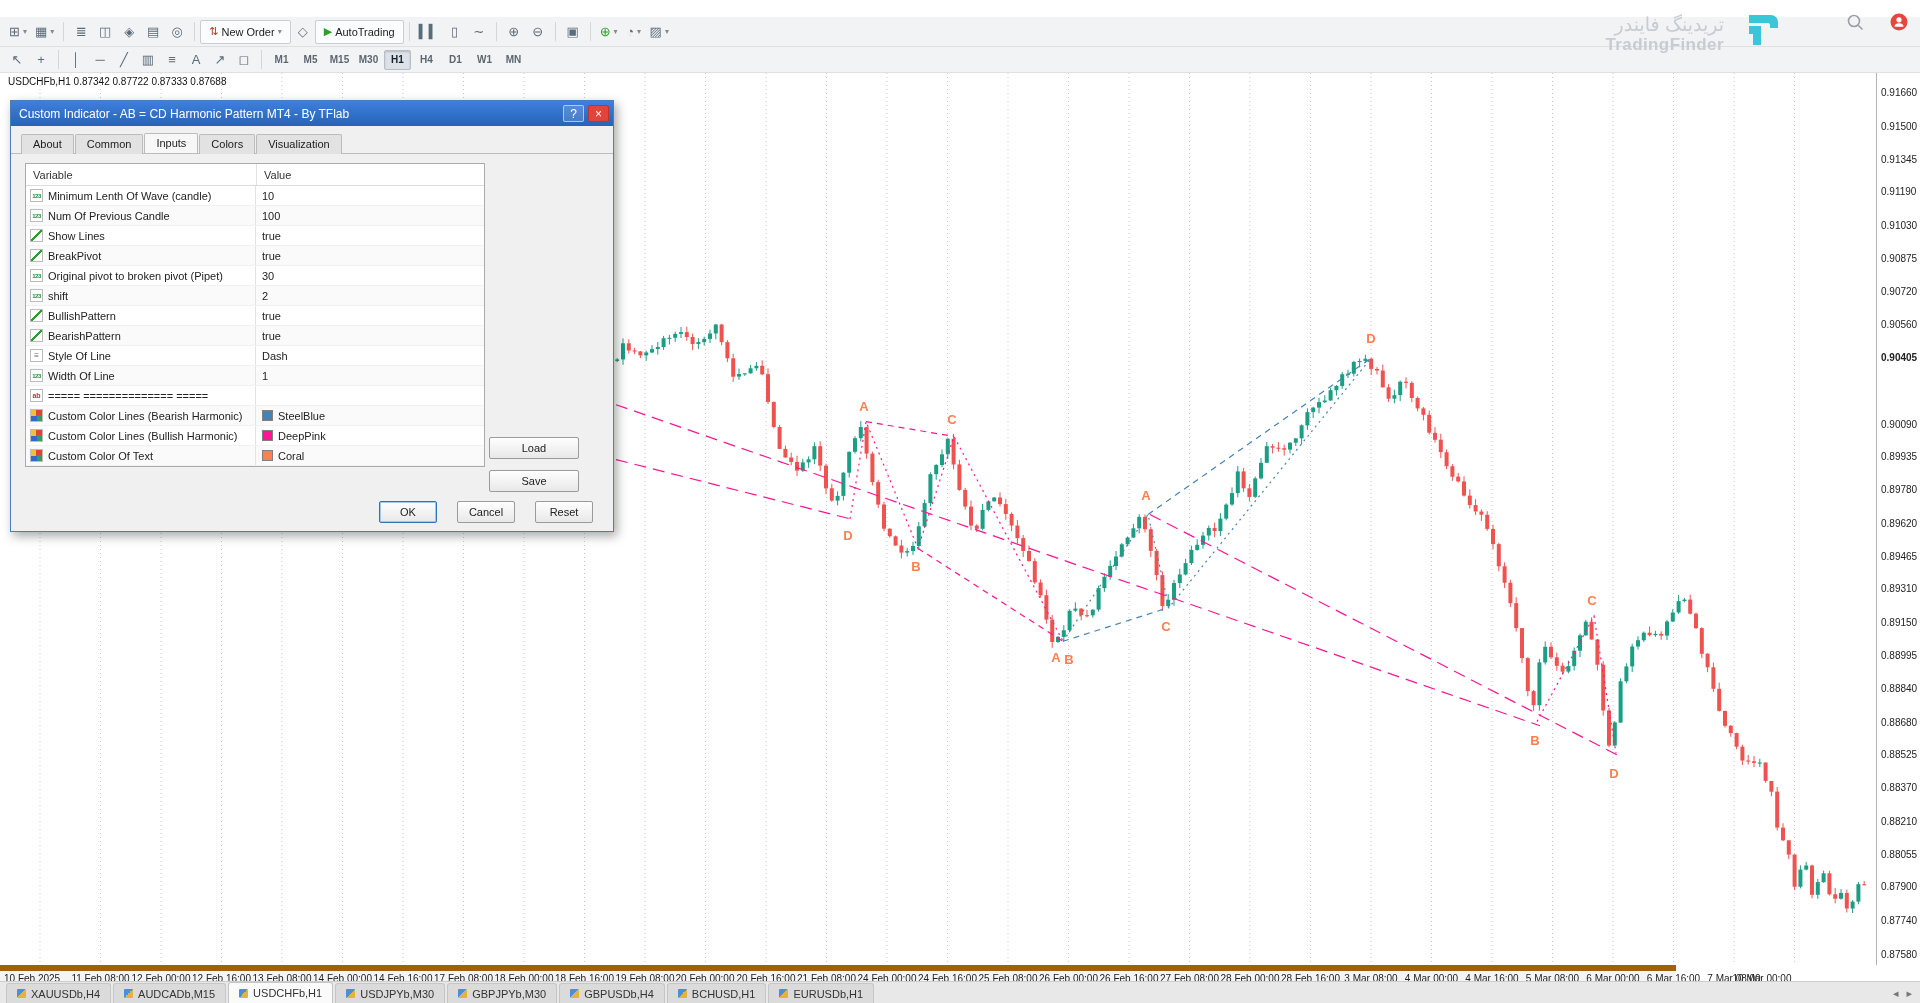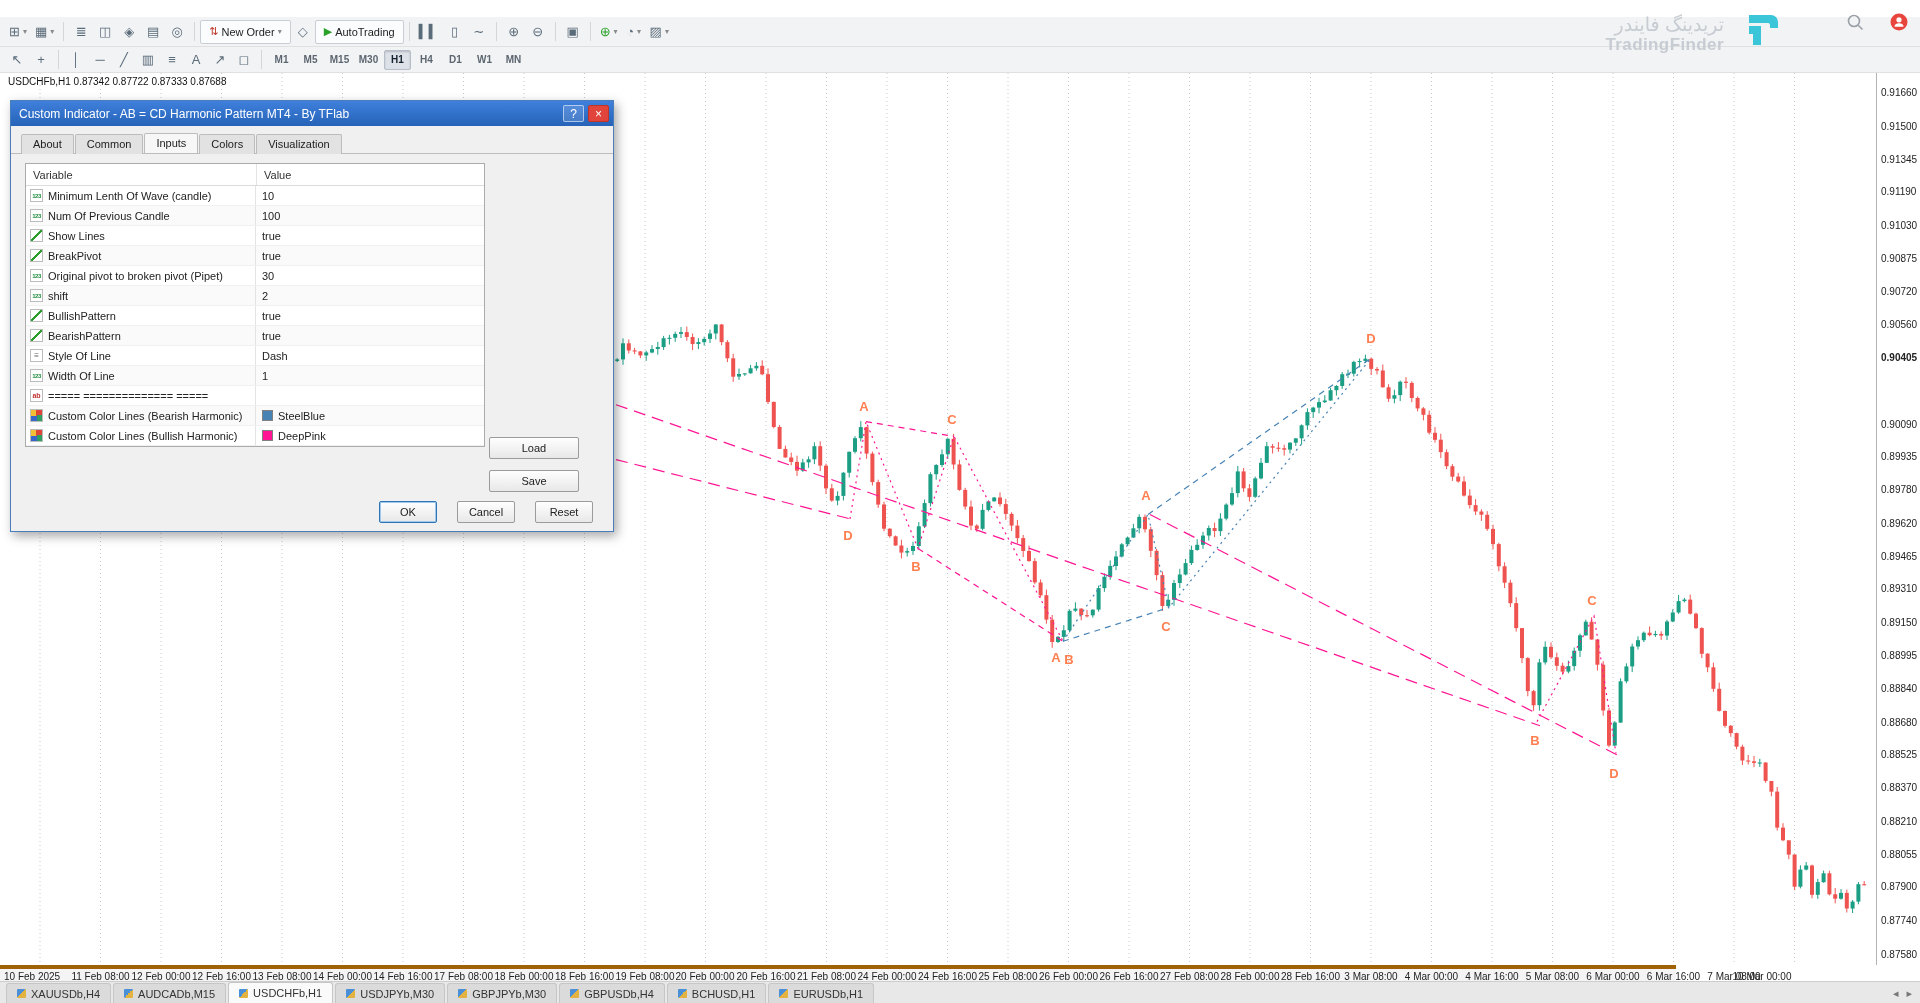--- a/index.html
+++ b/index.html
@@ -29,21 +29,21 @@
 .wm-fa{font-size:19px;line-height:1.15}
 .wm-en{font-size:17px;font-weight:bold;letter-spacing:.4px;line-height:1.1}
 .corner-icons{position:absolute;top:13px;right:12px;display:flex;align-items:center;gap:26px;z-index:5}
 
 
 .chart-region{position:absolute;top:73px;left:0;width:1920px;height:892px;background:#fff;z-index:1}
 #chart-svg{position:absolute;left:0;top:0}
 .ohlc{position:absolute;left:8px;top:3px;font-size:10px;color:#111;z-index:2}
 .price-scale{position:absolute;left:1876px;top:0;width:44px;height:892px;background:#fff;border-left:1px solid #b3b3b3;font-size:10px;color:#222}
 .price-label{position:absolute;left:4px;white-space:nowrap}
-.time-axis{position:absolute;top:965px;left:0;width:1676px;height:16px;background:#f4f4f4;border-top:4px solid #a16207;font-size:10px;color:#222;z-index:2}
+.time-axis{position:absolute;top:965px;left:0;width:1676px;height:16px;background:#f4f4f4;border-top:6px solid #a16207;font-size:10px;color:#222;z-index:2}
 .time-label{position:absolute;top:2px;white-space:nowrap}
 
 
 .tabbar{position:absolute;top:981px;left:0;width:1920px;height:22px;background:#e8e8e8;border-top:1px solid #cdcdcd;display:flex;align-items:flex-end;padding-left:6px;font-size:11px;color:#333;z-index:3}
 .chart-tab{display:inline-flex;align-items:center;gap:5px;height:20px;padding:0 10px;background:#dbdbdb;border:1px solid #c6c6c6;border-bottom:none;border-radius:3px 3px 0 0;margin-right:2px;cursor:default}
 .chart-tab.active{background:#fafafa;height:21px}
 .tab-icon{width:9px;height:9px;border-radius:1px;background:linear-gradient(135deg,#4a90d9 0 50%,#e3b341 50%)}
 .tab-nav{position:absolute;right:8px;bottom:3px;color:#777;font-size:11px;display:flex;gap:8px}
 
 
@@ -1113,20 +1113,25 @@
           <span class="trow alt">
             <span class="picon color"></span>
             <span class="pname">Custom Color Lines (Bearish Harmonic)</span>
             <span class="pval"><span class="sw" style="background: rgb(70, 130, 180);"></span>SteelBlue</span>
           </span>
           <span class="trow">
             <span class="picon color"></span>
             <span class="pname">Custom Color Lines (Bullish Harmonic)</span>
             <span class="pval"><span class="sw" style="background: rgb(255, 20, 147);"></span>DeepPink</span>
           </span>
+          <span class="trow alt">
+            <span class="picon color"></span>
+            <span class="pname">Custom Color Of Text</span>
+            <span class="pval"><span class="sw" style="background: rgb(255, 127, 80);"></span>Coral</span>
+          </span>
         </div>
     </div>
     <button class="btn load">Load</button>
     <button class="btn save">Save</button>
     <button class="btn ok">OK</button>
     <button class="btn cancel">Cancel</button>
     <button class="btn reset">Reset</button>
   </div>
 
 </div>

